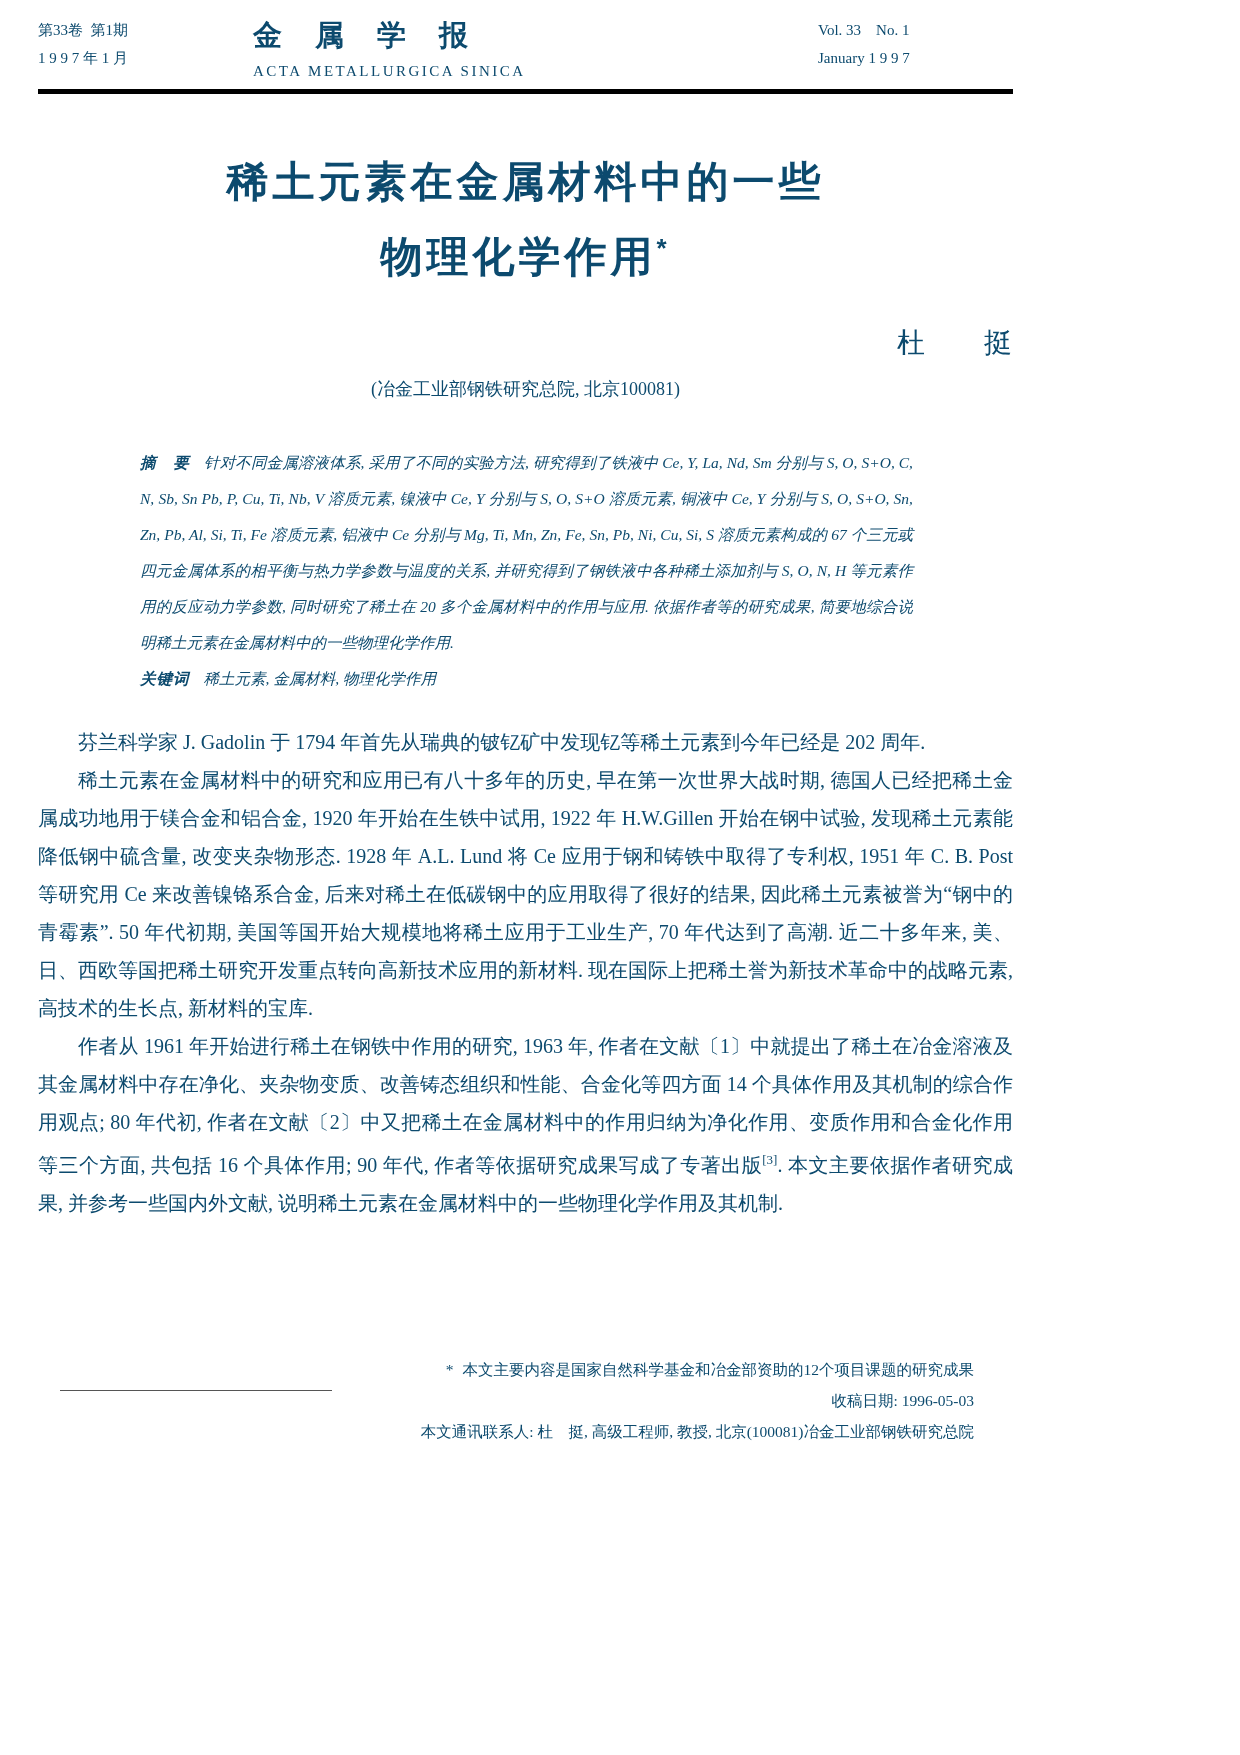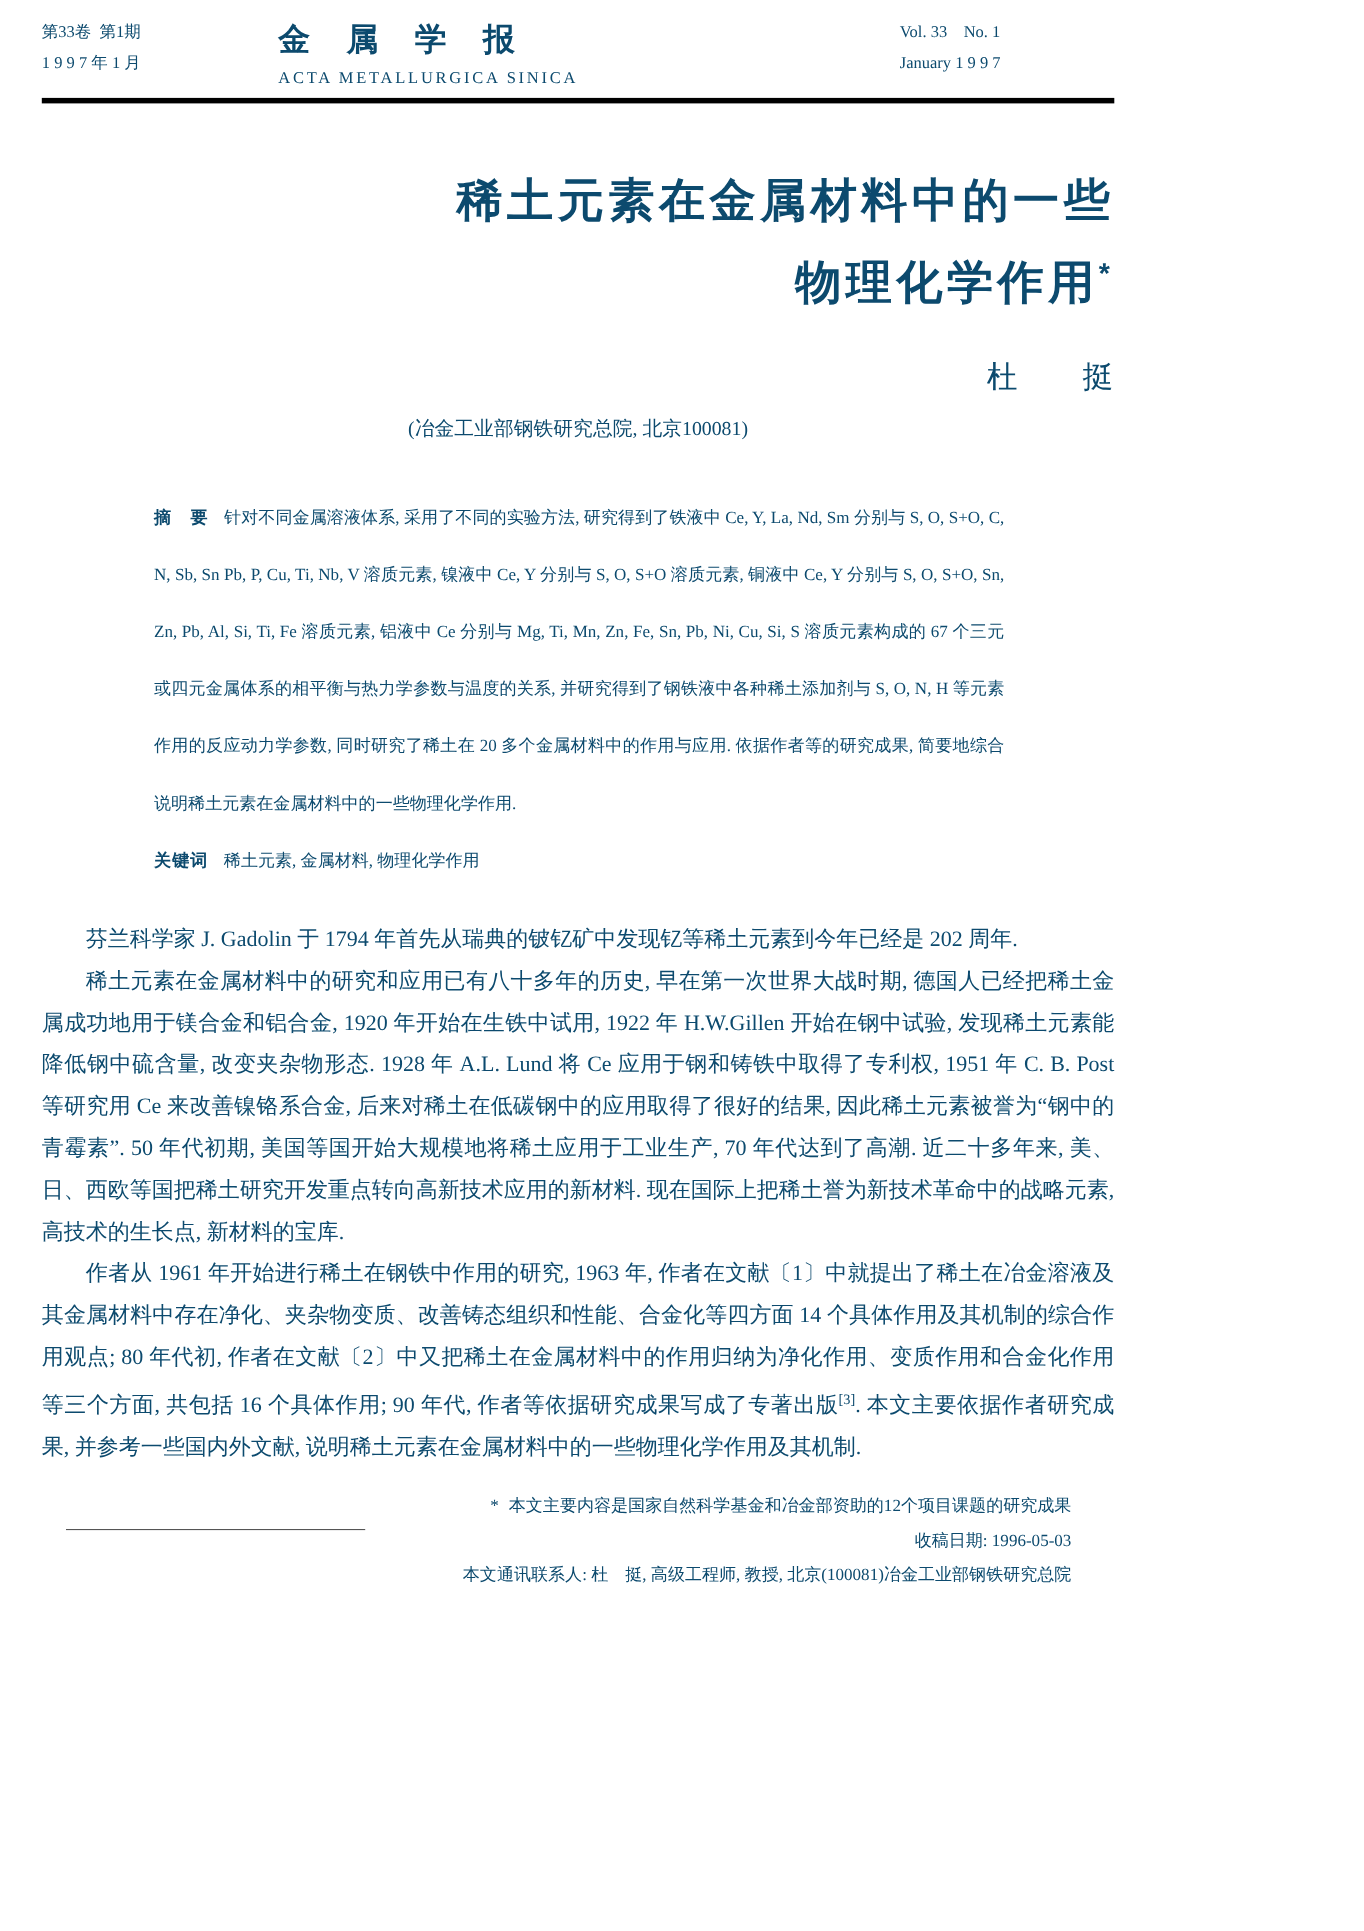--- a/index.html
+++ b/index.html
@@ -28,36 +28,37 @@
   .header-center { flex: 1; text-align: left; }
   .journal-title-cn {
     font-size: 29px; font-weight: bold; letter-spacing: 2px;
     font-family: "Liberation Serif", serif;
   }
   .journal-title-en { font-size: 15px; letter-spacing: 2.5px; margin-top: 7px; }
   .header-rule { height: 5px; background: #000; margin-top: 9px; }
   
   .paper-title {
     margin: 54px 0 0 0;
-    text-align: right;
+    text-align: center;
     font-family: "Liberation Sans", sans-serif;
     font-weight: bold;
     font-size: 42px;
     line-height: 67px;
     letter-spacing: 4px;
   }
   .title-star { font-size: 26px; vertical-align: 14px; font-weight: bold; }
   .author { text-align: right; font-size: 28px; margin-top: 34px; letter-spacing: 1px; }
   .affiliation { text-align: center; font-size: 18px; margin-top: 15px; }
   
   .abstract {
     margin: 44px 100px 0 102px;
     font-size: 15.5px;
-    line-height: 52px;
+    line-height: 36px;
     text-align: justify;
+    font-style: italic;
   }
   .abstract-label, .keywords-label {
     font-family: "Liberation Sans", sans-serif;
     font-weight: bold;
     margin-right: 14px;
     letter-spacing: 1px;
   }
   .abstract-p { margin: 0; }
   .keywords-line { margin: 0; }
   

